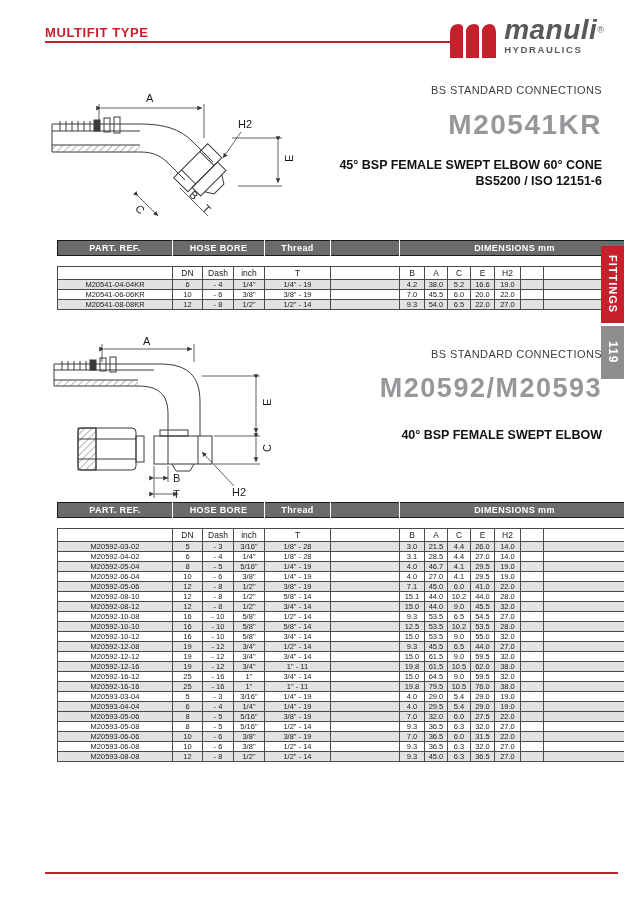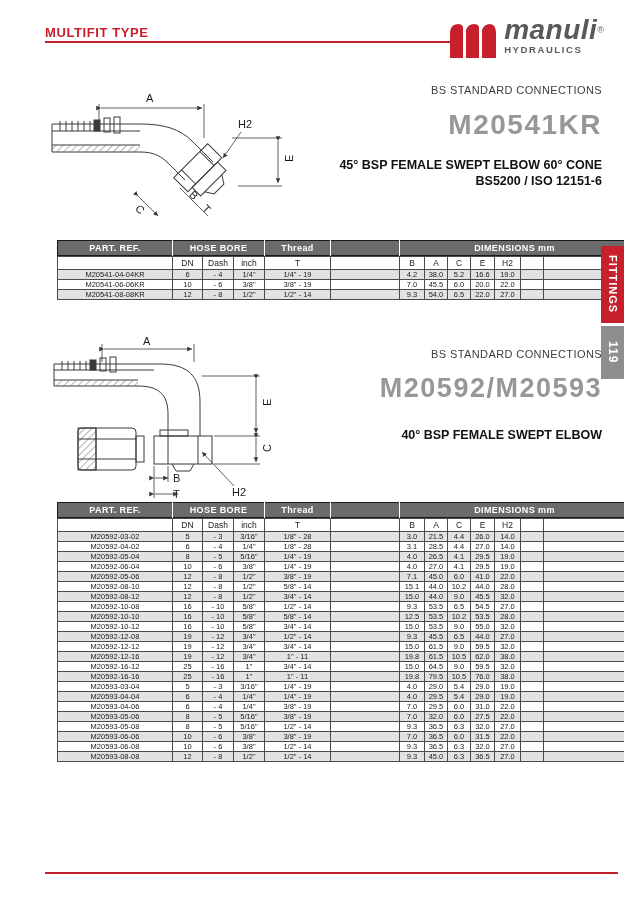--- a/index.html
+++ b/index.html
@@ -35,21 +35,21 @@
   
   .tbl { position:absolute; left:45px; width:572px;padding-left:12px; }
   table { border-collapse:collapse; table-layout:fixed; width:572px; }
   .head-band { border:1px solid #1a1a1a; }
   .head-band th { background:#6b6b6b; color:#fff; font-size:9px; font-weight:bold;
                   height:15px; border-left:1.5px solid #fff; border-right:1.5px solid #fff;
                   letter-spacing:.4px; }
   .head-band th:first-child { border-left:none; }
   .head-band th:last-child { border-right:none; }
   .head-band .mm { text-transform:none; }
-  .body-tbl { margin-top:0; }
+  .body-tbl { margin-top:10px; }
   .body-tbl td { border:1px solid #4a4a4a; text-align:center; color:#1a1a1a;
                  font-size:7.5px; height:9px; padding:0 1px; overflow:hidden; white-space:nowrap; }
   .body-tbl tr.subhead td { font-size:8.5px; height:13px; color:#222; }
   .body-tbl tr.alt td { background:#e2e2e2; }
 
   
   .tab { position:absolute; right:0; width:23px; display:flex; align-items:center; justify-content:center; }
   .tab span { writing-mode:vertical-rl; font-weight:bold; color:#fff; letter-spacing:1px; }
   .tab-fittings { top:246px; height:77px; background:#c81f2d; }
   .tab-fittings span { font-size:11px; }
@@ -421,21 +421,21 @@
             <td></td>
           </tr>
           <tr class="alt">
             <td>M20592-05-04</td>
             <td>8</td>
             <td>- 5</td>
             <td>5/16"</td>
             <td>1/4" - 19</td>
             <td></td>
             <td>4.0</td>
-            <td>26.5</td>
+            <td>46.7</td>
             <td>4.1</td>
             <td>29.5</td>
             <td>19.0</td>
             <td></td>
             <td></td>
           </tr>
           <tr>
             <td>M20592-06-04</td>
             <td>10</td>
             <td>- 6</td>
@@ -638,35 +638,20 @@
             <td>1/4" - 19</td>
             <td></td>
             <td>4.0</td>
             <td>29.5</td>
             <td>5.4</td>
             <td>29.0</td>
             <td>19.0</td>
             <td></td>
             <td></td>
           </tr>
-          <tr>
-            <td>M20593-04-06</td>
-            <td>6</td>
-            <td>- 4</td>
-            <td>1/4"</td>
-            <td>3/8" - 19</td>
-            <td></td>
-            <td>7.0</td>
-            <td>29.5</td>
-            <td>6.0</td>
-            <td>31.0</td>
-            <td>22.0</td>
-            <td></td>
-            <td></td>
-          </tr>
           <tr class="alt">
             <td>M20593-05-06</td>
             <td>8</td>
             <td>- 5</td>
             <td>5/16"</td>
             <td>3/8" - 19</td>
             <td></td>
             <td>7.0</td>
             <td>32.0</td>
             <td>6.0</td>

